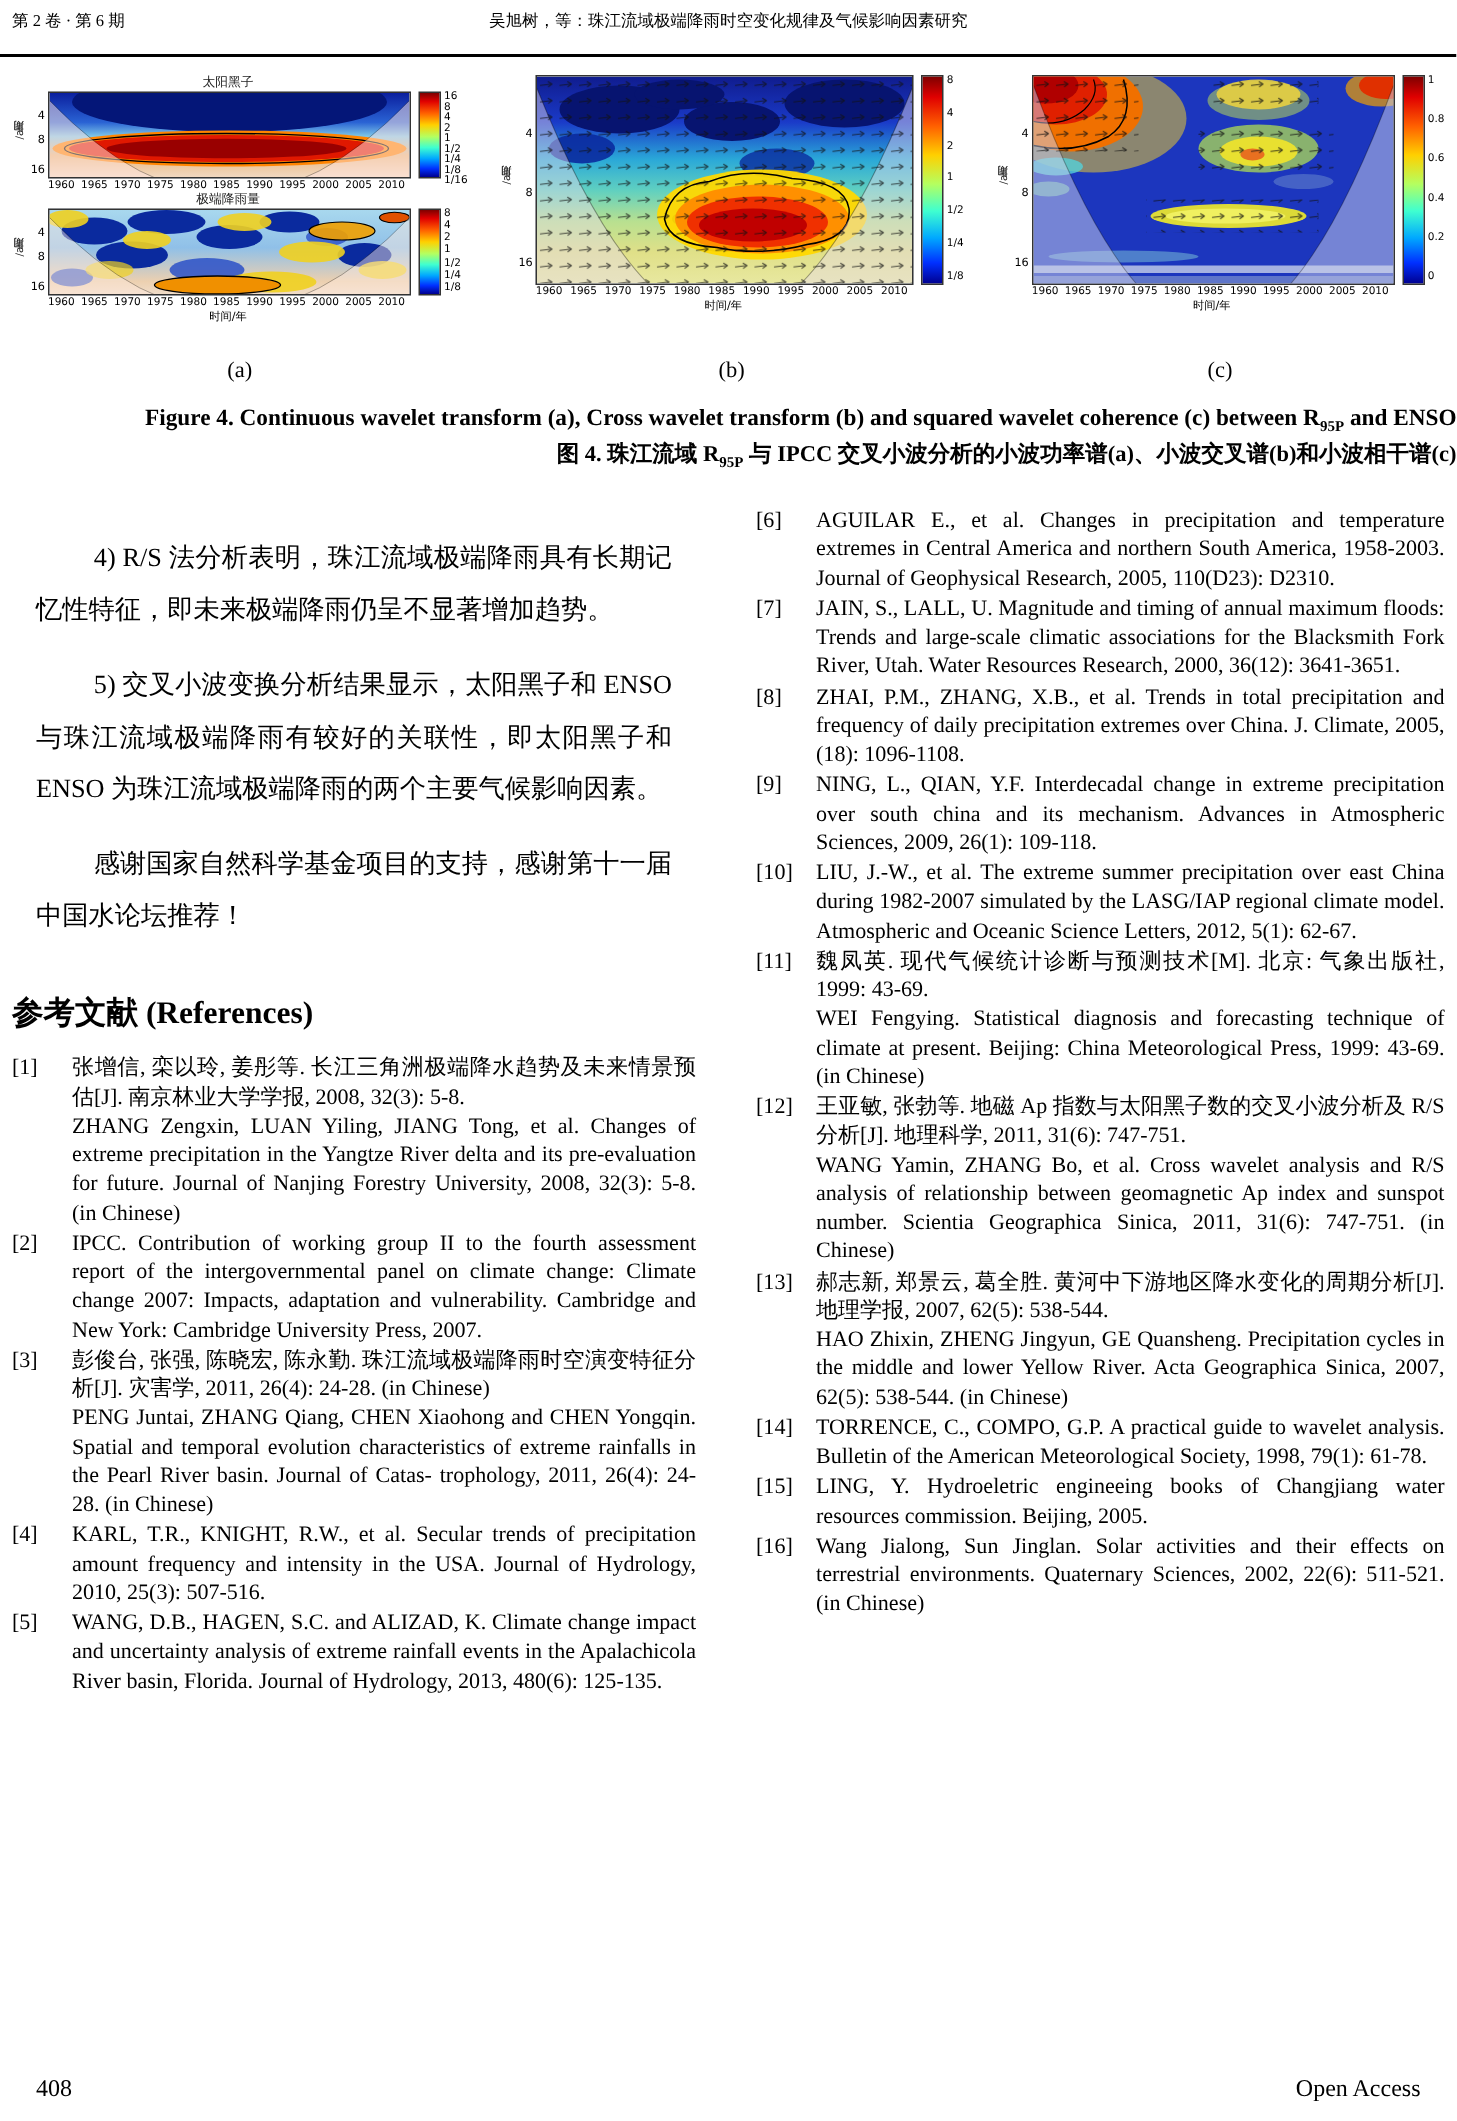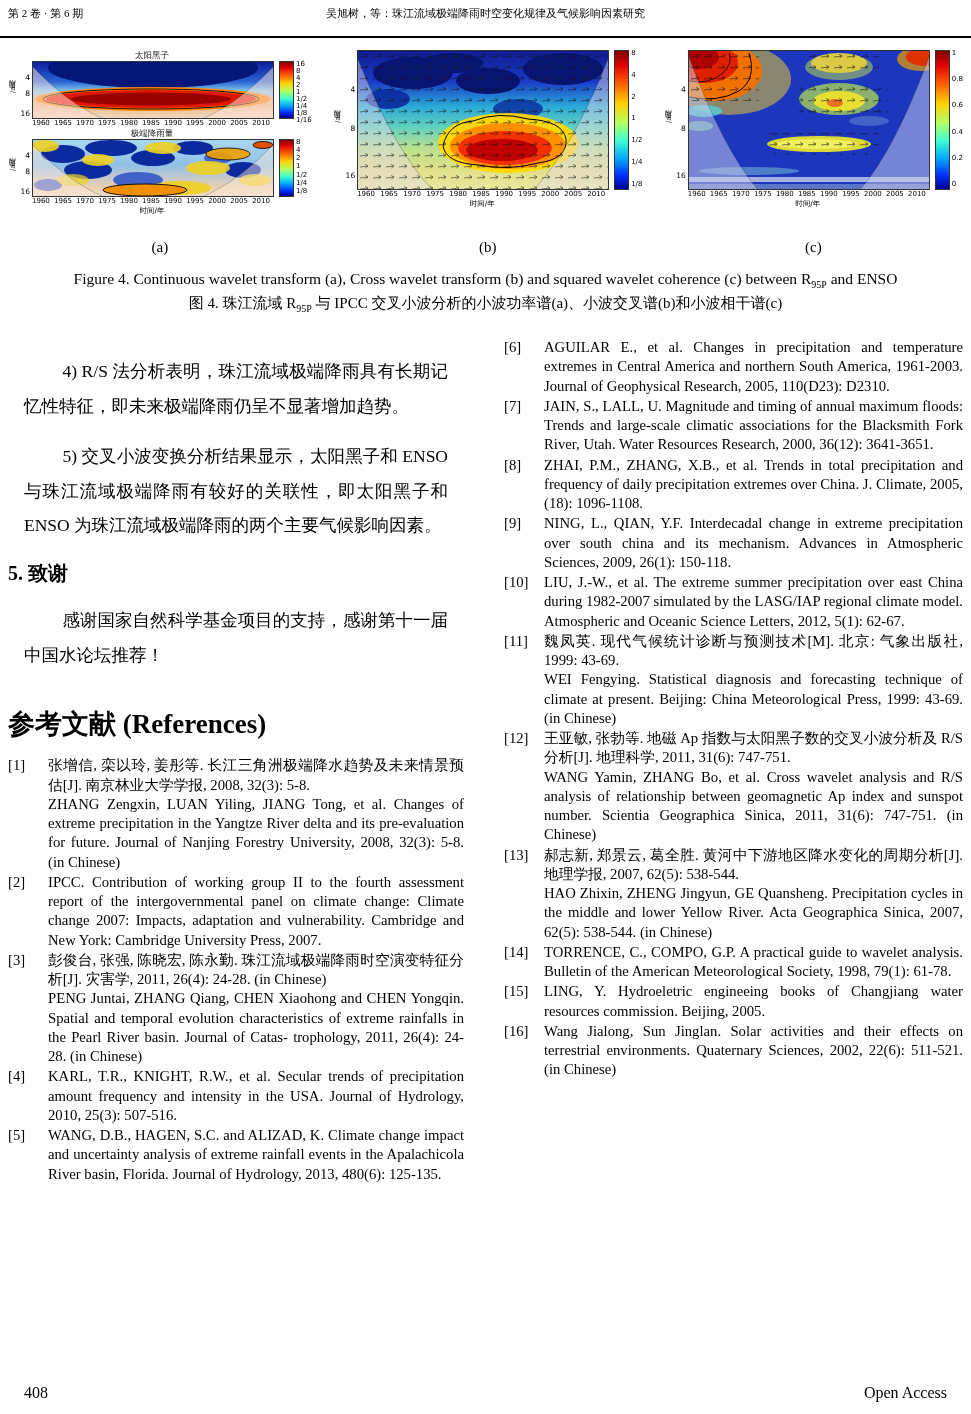--- a/index.html
+++ b/index.html
@@ -30,31 +30,31 @@
   .cbwrap{display:flex;margin-left:5px;}
   .cbbar{width:13px;border:1px solid #333;
     background:linear-gradient(to bottom,#7f0000 0%,#e00000 10%,#ff6000 24%,#ffd000 38%,#b4ff60 52%,#3fffd0 65%,#00a8ff 78%,#0030ff 90%,#000090 100%);}
   .cbh56{height:56px;} .cbh138{height:138px;}
   .cbticks{display:flex;flex-direction:column;justify-content:space-between;font-size:7px;line-height:1;margin-left:2px;font-family:"DejaVu Sans",sans-serif;}
   .xticks-row{margin-left:24px;display:flex;justify-content:space-between;font-size:7px;height:9px;line-height:9px;font-family:"DejaVu Sans",sans-serif;padding-right:4px;}
   .xw-a{width:238px;} .xw-b{width:248px;} .xw-c{width:238px;}
   .xlabel{margin-left:24px;text-align:center;font-size:7.5px;height:10px;line-height:10px;font-family:"DejaVu Sans",sans-serif;}
   .xl-a{width:240px;} .xl-b{width:250px;} .xl-c{width:240px;}
   
-  .caption{text-align:center;font-weight:normal;margin-top:12px;}
+  .caption{text-align:right;font-weight:bold;margin-top:12px;}
   .caption .en{font-size:15.5px;line-height:1.45;}
   .caption .zh{font-size:15px;line-height:1.45;}
   .caption sub{font-size:10px;}
   
   .cols{display:flex;padding:0 8px;margin-top:22px;}
   .col-left{width:460px;}
   .col-right{width:463px;margin-left:40px;}
   .zhpara{font-size:17.5px;line-height:1.97;text-align:justify;text-indent:2.2em;margin:16px;}
   .h-ack{font-size:20px;font-weight:bold;margin:18px 0 10px 0;}
-  .h-refs{font-size:27px;font-weight:bold;margin:34px 0 14px 0;}
+  .h-refs{font-size:21px;font-weight:bold;margin:34px 0 14px 0;}
   .reflist{}
   .ref{display:flex;font-size:14.7px;line-height:1.31;margin:0 0 1px 0;}
   .ref-num{width:40px;flex:none;}
   .ref-body{flex:1;}
   .ref-seg{text-align:justify;}
   
   .page-footer{position:absolute;left:0;right:0;bottom:12px;display:flex;justify-content:space-between;padding:0 24px;font-size:16px;}
 </style>
 </head>
 <body>
@@ -363,21 +363,20 @@
 
 <div class="caption">
   <div class="en"><span>Figure 4. Continuous wavelet transform (a), Cross wavelet transform (b) and squared wavelet coherence (c) between R</span><sub>95P</sub><span> and ENSO</span></div>
   <div class="zh"><span>图 4. 珠江流域 R</span><sub>95P</sub><span> 与 IPCC 交叉小波分析的小波功率谱(a)、小波交叉谱(b)和小波相干谱(c)</span></div>
 </div>
 
 <div class="cols">
   <div class="col-left">
     <p class="zhpara">4) R/S 法分析表明，珠江流域极端降雨具有长期记忆性特征，即未来极端降雨仍呈不显著增加趋势。</p>
     <p class="zhpara">5) 交叉小波变换分析结果显示，太阳黑子和 ENSO 与珠江流域极端降雨有较好的关联性，即太阳黑子和 ENSO 为珠江流域极端降雨的两个主要气候影响因素。</p>
-    <div class="h-ack">5. 致谢</div>
     <p class="zhpara">感谢国家自然科学基金项目的支持，感谢第十一届中国水论坛推荐！</p>
     <div class="h-refs"><span>参考文献</span><span> (References)</span></div>
     <div class="reflist">
 
         <div class="ref">
           <div class="ref-num">[1]</div>
           <div class="ref-body">
             <div class="ref-seg">张增信, 栾以玲, 姜彤等. 长江三角洲极端降水趋势及未来情景预估[J]. 南京林业大学学报, 2008, 32(3): 5-8.</div>
             <div class="ref-seg">ZHANG Zengxin, LUAN Yiling, JIANG Tong, et al. Changes of extreme precipitation in the Yangtze River delta and its pre-evaluation for future. Journal of Nanjing Forestry University, 2008, 32(3): 5-8. (in Chinese)</div>
           </div>
@@ -413,42 +412,42 @@
         </div>
       </div>
   </div>
 
   <div class="col-right">
     <div class="reflist">
 
         <div class="ref">
           <div class="ref-num">[6]</div>
           <div class="ref-body">
-            <div class="ref-seg">AGUILAR E., et al. Changes in precipitation and temperature extremes in Central America and northern South America, 1961-2003. Journal of Geophysical Research, 2005, 110(D23): D2310.</div>
+            <div class="ref-seg">AGUILAR E., et al. Changes in precipitation and temperature extremes in Central America and northern South America, 1958-2003. Journal of Geophysical Research, 2005, 110(D23): D2310.</div>
           </div>
         </div>
 
         <div class="ref">
           <div class="ref-num">[7]</div>
           <div class="ref-body">
             <div class="ref-seg">JAIN, S., LALL, U. Magnitude and timing of annual maximum floods: Trends and large-scale climatic associations for the Blacksmith Fork River, Utah. Water Resources Research, 2000, 36(12): 3641-3651.</div>
           </div>
         </div>
 
         <div class="ref">
           <div class="ref-num">[8]</div>
           <div class="ref-body">
             <div class="ref-seg">ZHAI, P.M., ZHANG, X.B., et al. Trends in total precipitation and frequency of daily precipitation extremes over China. J. Climate, 2005, (18): 1096-1108.</div>
           </div>
         </div>
 
         <div class="ref">
           <div class="ref-num">[9]</div>
           <div class="ref-body">
-            <div class="ref-seg">NING, L., QIAN, Y.F. Interdecadal change in extreme precipitation over south china and its mechanism. Advances in Atmospheric Sciences, 2009, 26(1): 150-118.</div>
+            <div class="ref-seg">NING, L., QIAN, Y.F. Interdecadal change in extreme precipitation over south china and its mechanism. Advances in Atmospheric Sciences, 2009, 26(1): 109-118.</div>
           </div>
         </div>
 
         <div class="ref">
           <div class="ref-num">[10]</div>
           <div class="ref-body">
             <div class="ref-seg">LIU, J.-W., et al. The extreme summer precipitation over east China during 1982-2007 simulated by the LASG/IAP regional climate model. Atmospheric and Oceanic Science Letters, 2012, 5(1): 62-67.</div>
           </div>
         </div>
 

